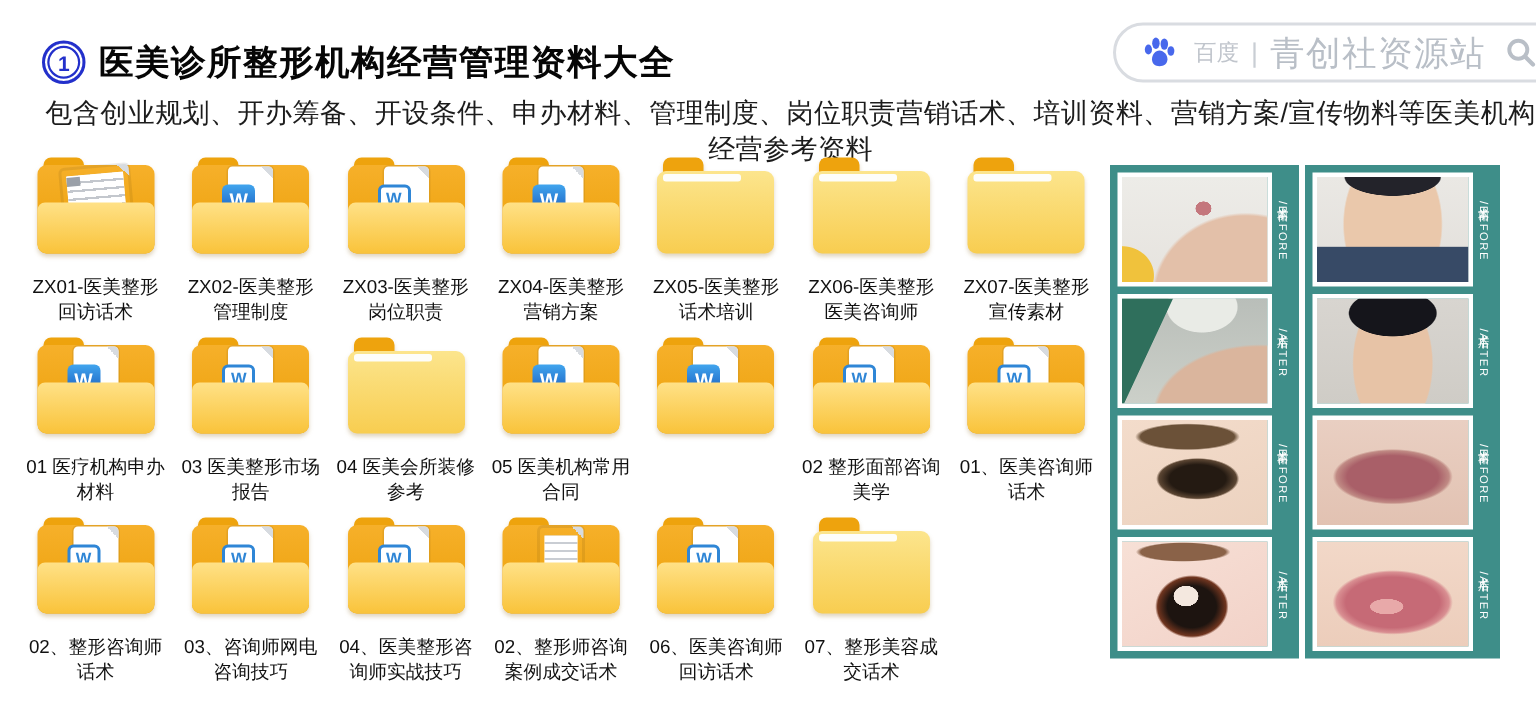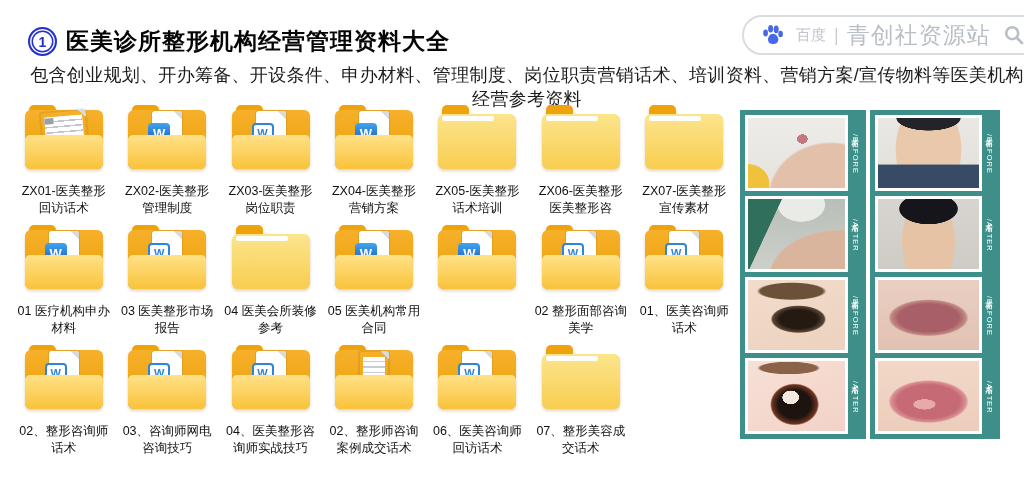--- a/index.html
+++ b/index.html
@@ -196,21 +196,21 @@
           <span>ZX05-医美整形</span><br><span>话术培训</span>
         </div>
       </div>
       <div class="fcell">
         <div class="folder fol-none">
           <i class="tab"></i>
           <i class="back"></i>
 
         </div>
         <div class="flabel">
-          <span>ZX06-医美整形</span><br><span>医美整形咨</span>
+          <span>ZX06-医美整形</span><br><span>医美咨询师</span>
         </div>
       </div>
       <div class="fcell">
         <div class="folder fol-none">
           <i class="tab"></i>
           <i class="back"></i>
 
         </div>
         <div class="flabel">
           <span>ZX07-医美整形</span><br><span>宣传素材</span>

